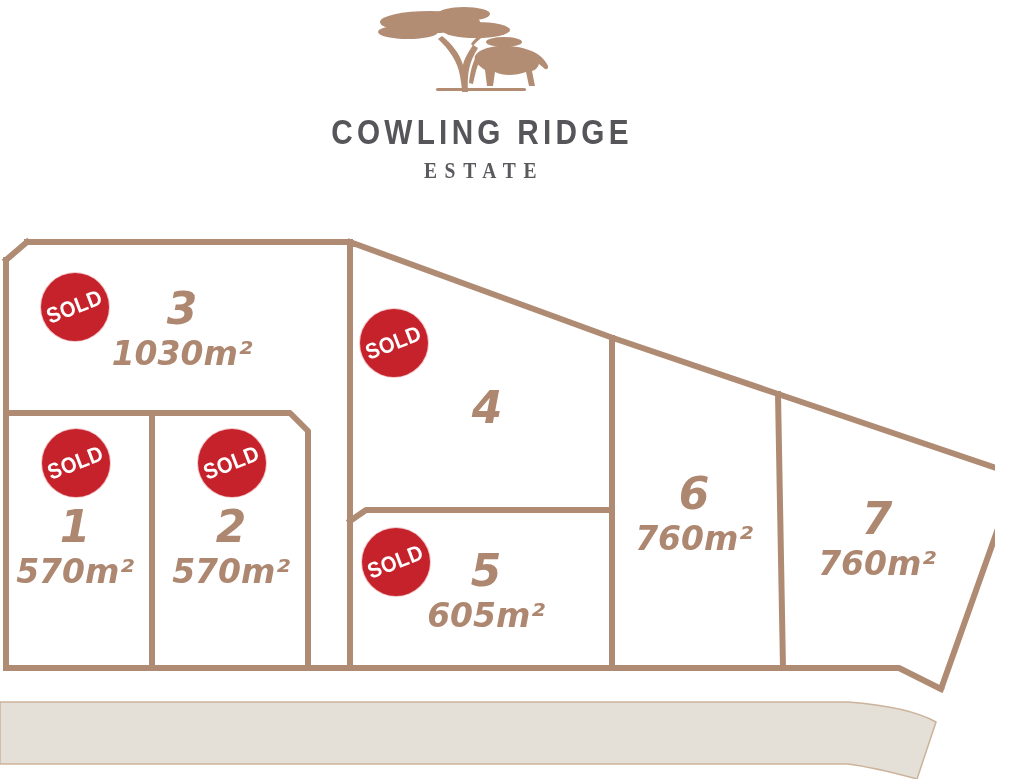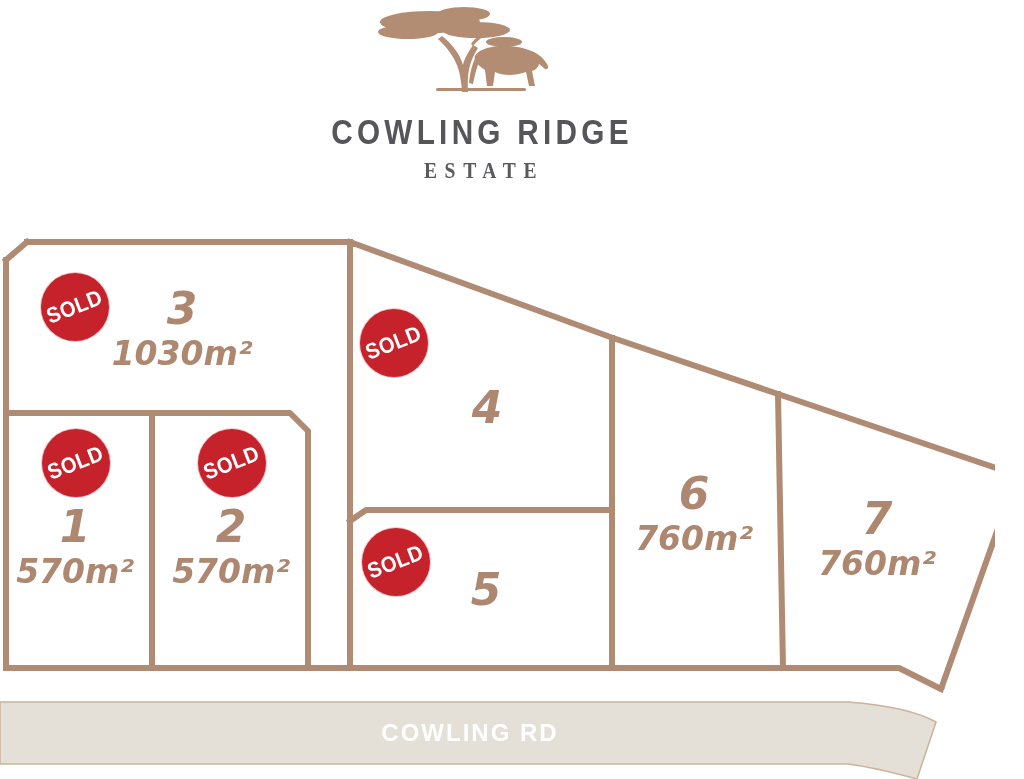--- a/index.html
+++ b/index.html
@@ -88,39 +88,39 @@
              M350 242 L613 338 L778 394 L1017 475 L941 689
              M6 668 H899 L941 689
              M6 413 H290 L308 431 V668
              M152 413 V668
              M350 242 V668
              M350 521 L366 510 H610
              M612 338 V668
              M778 394 L783 668" fill="none" stroke="#b08b73" stroke-width="6" stroke-linecap="square" stroke-linejoin="round"></path>
   </svg>
 
-  <div class="road-label">COWLING RD</div>
 
   <div class="lot lot-1">
     <div class="num">1</div>
     <div class="area">570m²</div>
   </div>
   <div class="lot lot-2">
     <div class="num">2</div>
     <div class="area">570m²</div>
   </div>
   <div class="lot lot-3">
     <div class="num">3</div>
     <div class="area">1030m²</div>
   </div>
   <div class="lot lot-4">
     <div class="num">4</div>
   </div>
   <div class="lot lot-5">
     <div class="num">5</div>
+    <div class="area">605m²</div>
   </div>
   <div class="lot lot-6">
     <div class="num">6</div>
     <div class="area">760m²</div>
   </div>
   <div class="lot lot-7">
     <div class="num">7</div>
     <div class="area">760m²</div>
   </div>
 

